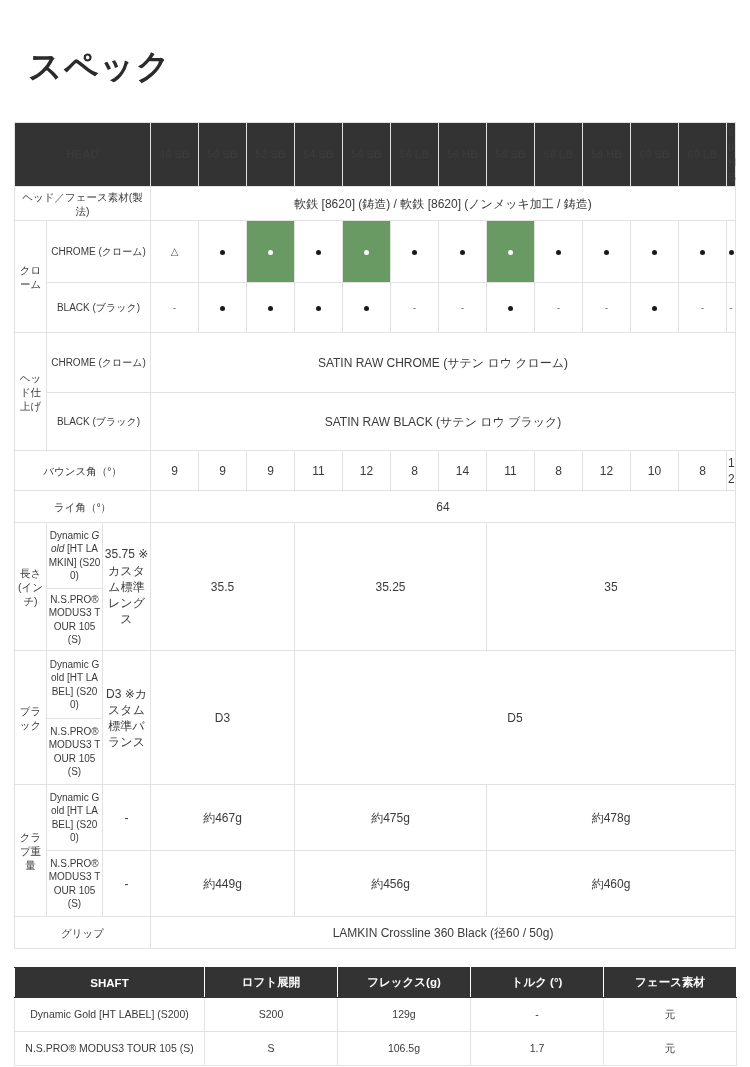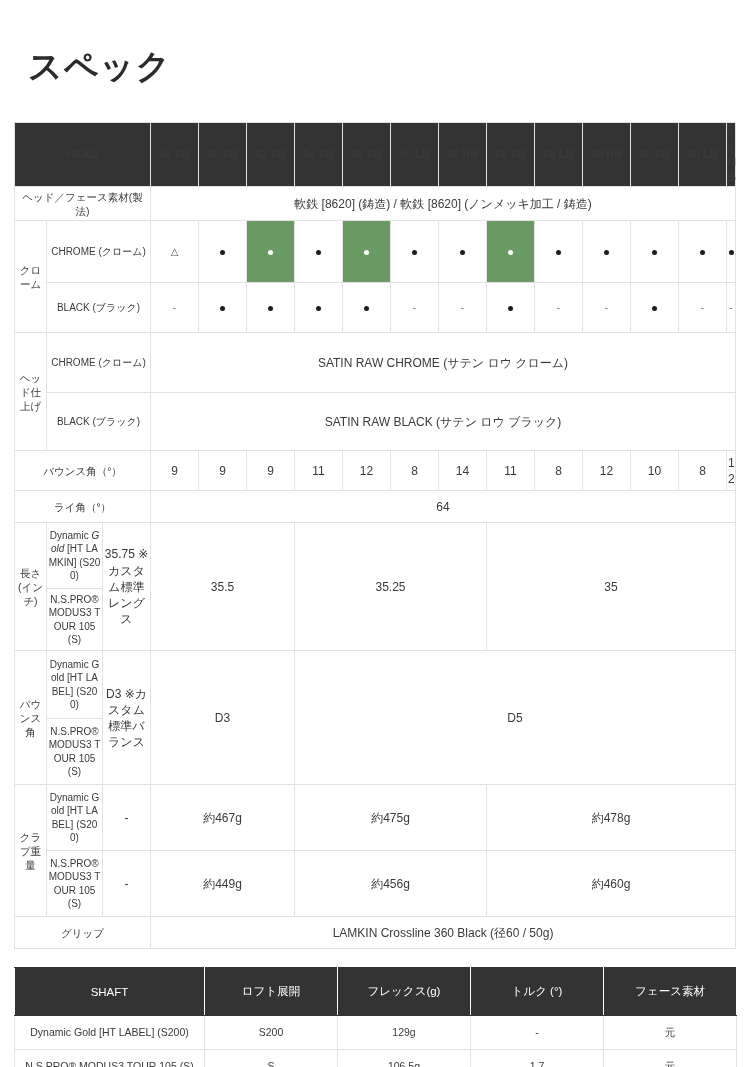--- a/index.html
+++ b/index.html
@@ -82,23 +82,23 @@
   .shaft-wrap { padding: 18px 14px 0 14px; }
   table.shaft {
     width: 722px;
     border-collapse: collapse;
     table-layout: fixed;
     font-size: 10.5px;
   }
   table.shaft thead th {
     background: #333333;
     color: #fff;
-    font-weight: 400;
+    font-weight: 700;
     font-size: 11.5px;
-    height: 48px;
+    height: 30px;
     border: 1px solid #ffffff;
     border-top: 1px solid #333;
     border-bottom: 1px solid #333;
     margin-top: 24px;
   }
   table.shaft td {
     border: 1px solid #e2e2e2;
     text-align: center;
     vertical-align: middle;
     height: 34px;
@@ -235,21 +235,21 @@
           <td class="val" rowspan="2">35.75 ※カスタム標準レングス</td>
           <td class="val" rowspan="2" colspan="3">35.5</td>
           <td class="val" rowspan="2" colspan="4">35.25</td>
           <td class="val" rowspan="2" colspan="6">35</td>
         </tr>
         <tr>
           <td class="sublabel" style="height:62px">N.S.PRO® MODUS3 TOUR 105 (S)</td>
         </tr>
 
         <tr>
-          <td class="rowlabel" rowspan="2">バウンス角</td>
+          <td class="rowlabel" rowspan="2">ブラック</td>
           <td class="sublabel" style="height:68px">Dynamic Gold [HT LABEL] (S200)</td>
           <td class="val" rowspan="2">D3 ※カスタム標準バランス</td>
           <td class="val" rowspan="2" colspan="3">D3</td>
           <td class="val" rowspan="2" colspan="10">D5</td>
         </tr>
         <tr>
           <td class="sublabel" style="height:66px">N.S.PRO® MODUS3 TOUR 105 (S)</td>
         </tr>
 
         <tr>

